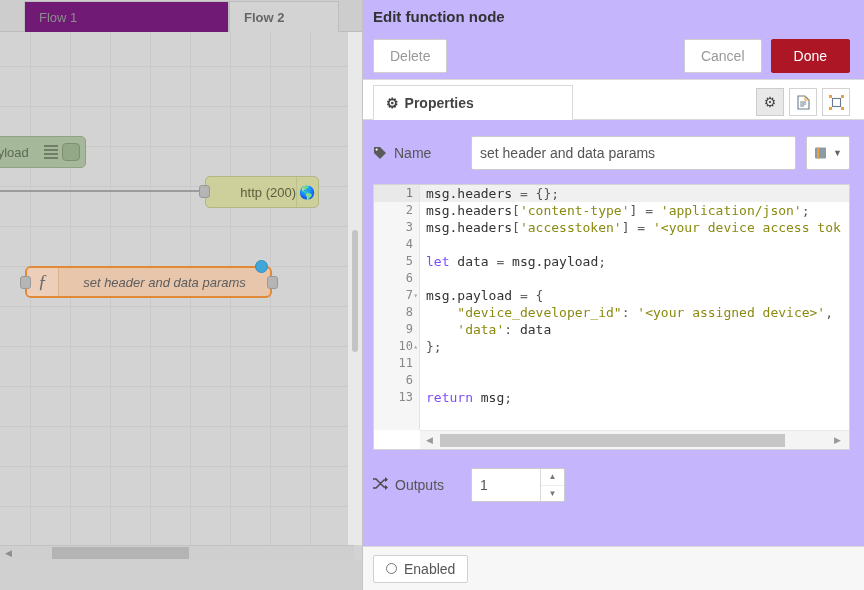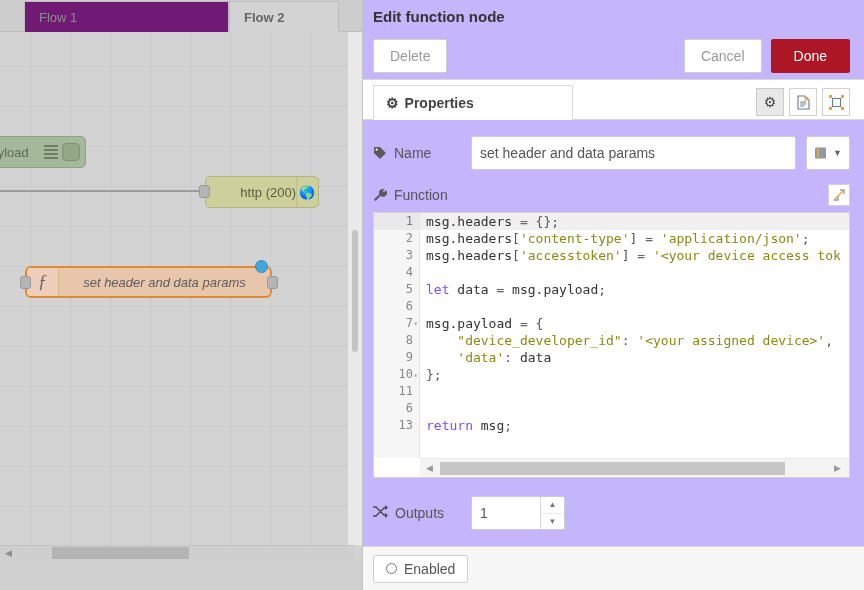--- a/index.html
+++ b/index.html
@@ -396,35 +396,20 @@
         <input id="name-input" type="text" value="set header and data params" style="">
         <div id="name-lib-btn">
           <svg width="16" height="14" viewBox="0 0 16 14">
             <rect x="1" y="1.5" width="11" height="11" rx="1" fill="#8c9aa8"></rect>
             <rect x="3" y="1.5" width="2" height="11" fill="#e8a33d"></rect>
           </svg>
           <span style="font-size:9px;color:#666;">▼</span>
         </div>
       </div>
 
-      <div id="function-row">
-        <label class="form-label">
-          <svg class="gi" width="14" height="14" viewBox="0 0 14 14">
-            <path d="M9.5 1a3.6 3.6 0 00-3.2 5.2L1 11.5 2.5 13l5.3-5.3A3.6 3.6 0 1012.8 2.3l-1.9 1.9-1.1-1.1 1.9-1.9A3.6 3.6 0 009.5 1z" fill="#5a5a5a"></path>
-          </svg>
-          <span>Function</span>
-        </label>
-        <div id="expand-btn">
-          <svg width="12" height="12" viewBox="0 0 12 12">
-            <path d="M7 1h4v4" fill="none" stroke="#8c9aa8" stroke-width="1.3"></path>
-            <path d="M1 11h4V7" fill="none" stroke="#8c9aa8" stroke-width="1.3"></path>
-            <path d="M10.5 1.5L1.5 10.5" stroke="#e8a33d" stroke-width="1.3"></path>
-          </svg>
-        </div>
-      </div>
 
       <div id="editor">
         <div id="gutter">
             <div class="gline cur" style="position: relative;">1</div>
             <div class="gline" style="position: relative;">2</div>
             <div class="gline" style="position: relative;">3</div>
             <div class="gline" style="position: relative;">4</div>
             <div class="gline" style="position: relative;">5</div>
             <div class="gline" style="position: relative;">6</div>
             <div class="gline" style="position: relative;">7<span class="fold">▾</span></div>

